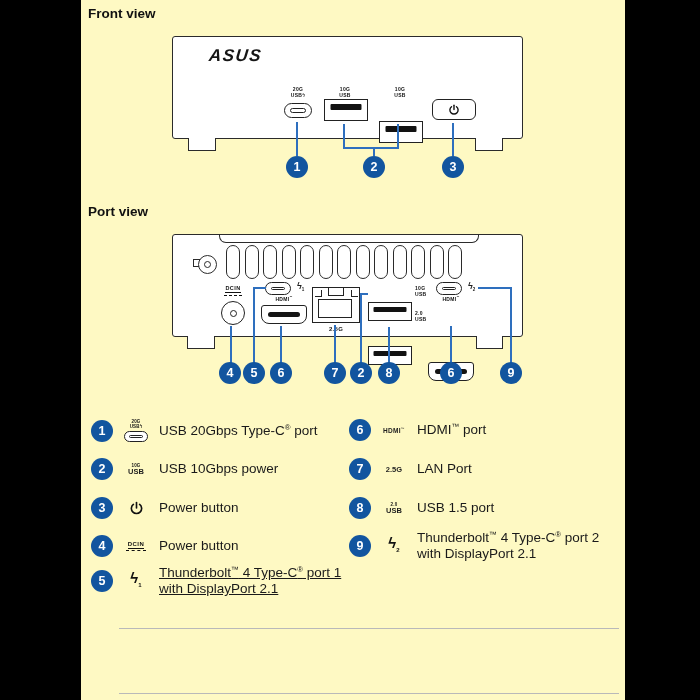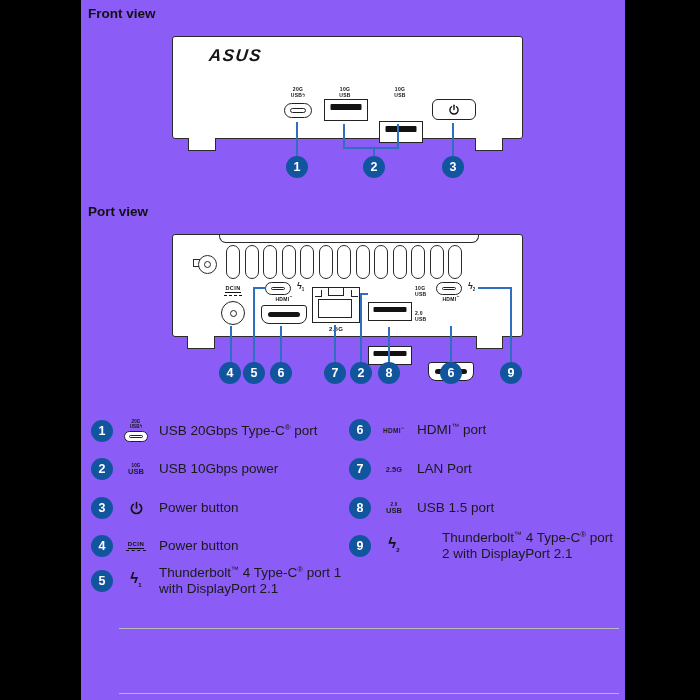--- a/index.html
+++ b/index.html
@@ -5,21 +5,21 @@
   :root{
     --accent:#12559f;
     --line:#2e6fbe;
     --ink:#1e1e1e;
     --outline:#2b2b2b;
     --rule:#b9b9b9;
   }
   *{margin:0;padding:0;box-sizing:border-box;}
   body{background:#000;font-family:"Liberation Sans", sans-serif;color:var(--ink);}
   .stage{position:relative;width:700px;height:700px;background:#000;overflow:hidden;}
-  .panel{position:absolute;left:81px;top:0;width:544px;height:700px;background:#8b5cf6;}
+  .panel{position:absolute;left:81px;top:0;width:544px;height:700px;background:#fef9c3;}
   .abs{position:absolute;}
   .sec-title{font-size:13.5px;font-weight:bold;color:#111;}
   
   .chassis{position:absolute;border:1.6px solid var(--outline);border-radius:3px;background:#fff;}
   .foot{position:absolute;border:1.6px solid var(--outline);border-top:none;background:#fff;}
   .brand{font-size:17px;font-weight:800;font-style:italic;letter-spacing:1.5px;transform:skewX(-6deg);color:#161616;}
   .plabel{font-size:5px;font-weight:bold;letter-spacing:.3px;line-height:6px;text-align:center;color:#111;white-space:pre-line;}
   .pill{border:1.5px solid #222;border-radius:8px;background:#fff;display:flex;align-items:center;justify-content:center;}
   .pill .tongue{border:1px solid #222;border-radius:2.5px;background:#fff;}
   .usba{border:1.6px solid #222;background:#fff;position:relative;}
@@ -233,21 +233,21 @@
         </div>
       </div>
       <div class="lg-text">Power button</div>
     </div>
 
     <div class="lg-row" style="left:10px;top:565px;width:268px;">
       <div class="badge">5</div>
       <div class="lg-icon">
         <span class="bolt"><span>ϟ</span><span class="boltsub">1</span></span>
       </div>
-      <div class="lg-text" style="width:190px;">Thunderbolt<sup class="mk">™</sup> 4 Type-C<sup class="mk">®</sup> port 1 with DisplayPort 2.1</div>
+      <div class="lg-text" style="width:190px;text-decoration:underline;">Thunderbolt<sup class="mk">™</sup> 4 Type-C<sup class="mk">®</sup> port 1 with DisplayPort 2.1</div>
     </div>
 
     <div class="lg-row" style="left:268px;top:419px;width:250px;">
       <div class="badge">6</div>
       <div class="lg-icon">
         <span style="font-size:6.5px;font-weight:bold;letter-spacing:.3px;">HDMI<sup class="mk">™</sup></span>
       </div>
       <div class="lg-text">HDMI<sup class="mk">™</sup> port</div>
     </div>
 
@@ -266,21 +266,21 @@
         <span style="font-size:7.5px;font-weight:bold;line-height:8px;">USB</span>
       </div>
       <div class="lg-text">USB 1.5 port</div>
     </div>
 
     <div class="lg-row" style="left:268px;top:530px;width:266px;">
       <div class="badge">9</div>
       <div class="lg-icon">
         <span class="bolt"><span>ϟ</span><span class="boltsub">2</span></span>
       </div>
-      <div class="lg-text" style="width:196px;margin-left:25px;">Thunderbolt<sup class="mk">™</sup> 4 Type-C<sup class="mk">®</sup> port 2 with DisplayPort 2.1</div>
+      <div class="lg-text" style="width:196px;">Thunderbolt<sup class="mk">™</sup> 4 Type-C<sup class="mk">®</sup> port 2 with DisplayPort 2.1</div>
     </div>
 
     <div class="rule" style="left:38px;top:628px;width:500px;"></div>
     <div class="abs" style="left:40px;top:636px;width:480px;">
     </div>
     <div class="rule" style="left:38px;top:693px;width:500px;"></div>
 
   </div>
 </div>
 

